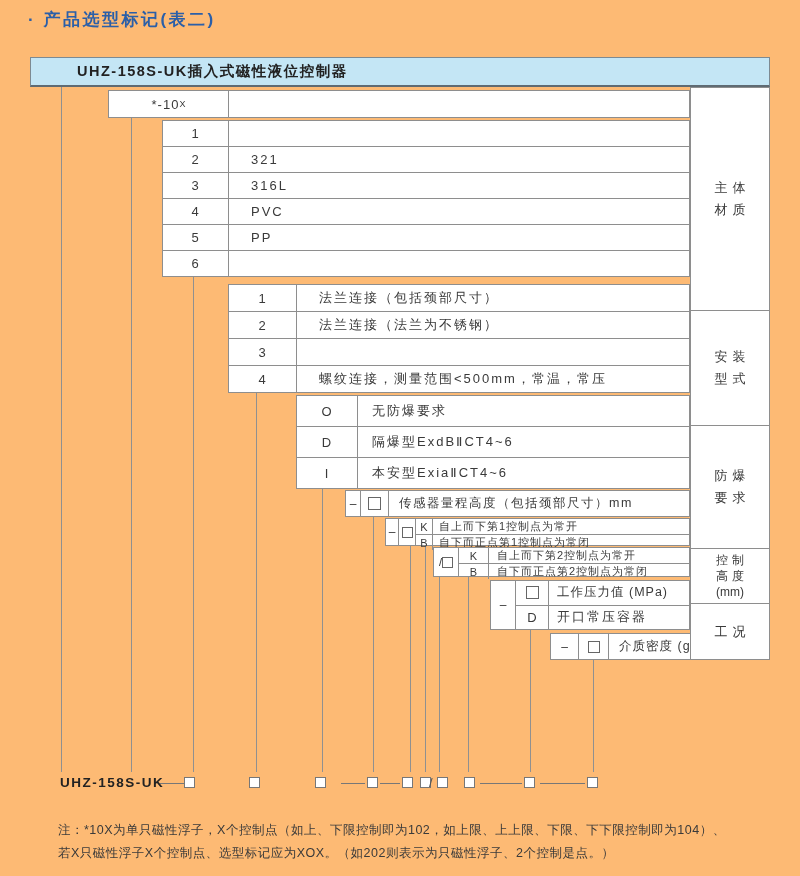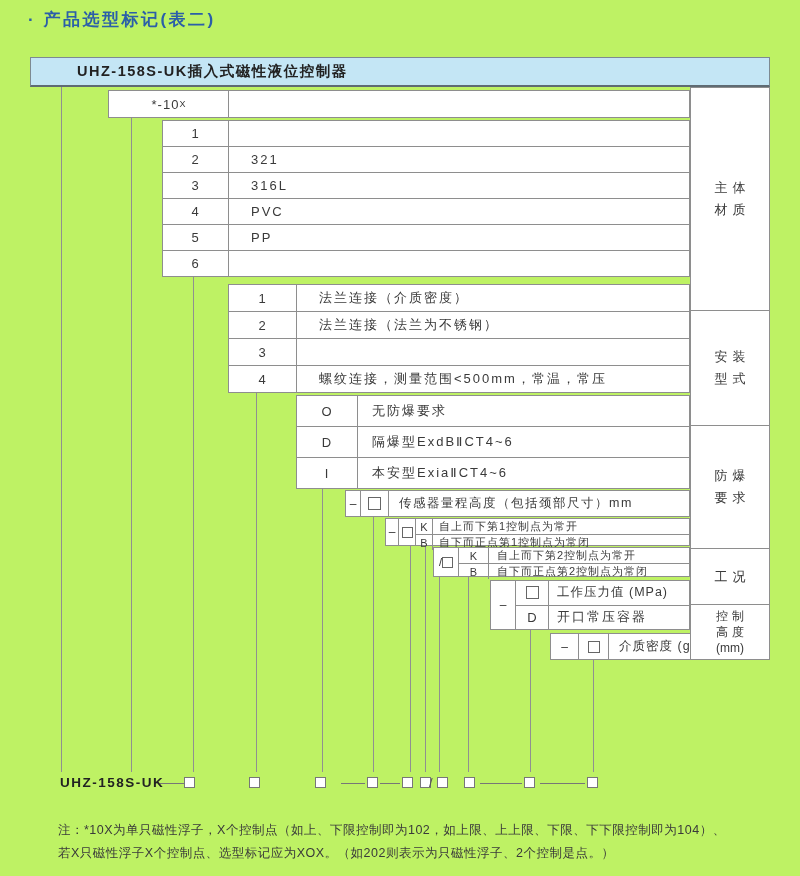--- a/index.html
+++ b/index.html
@@ -1,16 +1,16 @@
 <!DOCTYPE html>
 <html><head>
 <meta charset="utf-8">
 <style>
   html,body{margin:0;padding:0;background:#ffffff;}
-  .canvas{position:relative;width:800px;height:876px;background:#bef264;overflow:hidden;
+  .canvas{position:relative;width:800px;height:876px;background:#fdba74;overflow:hidden;
           font-family:"Liberation Sans","DejaVu Sans",sans-serif;color:#333;}
   .abs{position:absolute;box-sizing:border-box;}
   .title{position:absolute;left:28px;top:8px;font-size:17px;font-weight:bold;
          color:#2b5fa8;letter-spacing:2.5px;}
   .header-bar{position:absolute;left:30px;top:57px;width:740px;height:30px;
         background:#c4e6f5;border:1px solid #7d8a92;border-bottom:2px solid #5f6b73;
         box-sizing:border-box;display:flex;align-items:center;padding-left:46px;
         font-size:14.5px;font-weight:bold;letter-spacing:1.5px;color:#222;}
   .leg{position:absolute;width:1px;background:#909090;}
   .box{position:absolute;box-sizing:border-box;border:1px solid #8e8e8e;display:flex;background:#fff;}
@@ -96,21 +96,21 @@
       <div class="desc" style="padding-left:22px">PP</div>
     </div>
     <div class="row" style="height:27px">
       <div class="code" style="width:66px">6</div>
     </div>
   </div>
 
   <div class="stack" style="left:228px;top:284px;width:462px">
     <div class="row" style="height:28px">
       <div class="code" style="width:68px">1</div>
-      <div class="desc" style="padding-left:22px">法兰连接（介质密度）</div>
+      <div class="desc" style="padding-left:22px">法兰连接（包括颈部尺寸）</div>
     </div>
     <div class="row" style="height:28px">
       <div class="code" style="width:68px">2</div>
       <div class="desc" style="padding-left:22px">法兰连接（法兰为不锈钢）</div>
     </div>
     <div class="row" style="height:28px">
       <div class="code" style="width:68px">3</div>
     </div>
     <div class="row" style="height:28px">
       <div class="code" style="width:68px">4</div>
@@ -205,27 +205,27 @@
       <div class="gline">材质</div>
     </div>
     <div class="gcell" style="height:116px">
       <div class="gline">安装</div>
       <div class="gline">型式</div>
     </div>
     <div class="gcell" style="height:124px">
       <div class="gline">防爆</div>
       <div class="gline">要求</div>
     </div>
-    <div class="gcell" style="height:57px">
-      <div class="gline">工况</div>
-    </div>
     <div class="gcell" style="height:56px;font-size:12px">
       <div style="letter-spacing:4px;text-indent:4px;line-height:16px">控制</div>
       <div style="letter-spacing:4px;text-indent:4px;line-height:16px">高度</div>
       <div style="line-height:16px">(mm)</div>
+    </div>
+    <div class="gcell" style="height:57px">
+      <div class="gline">工况</div>
     </div>
   </div>
 
   <div class="model" style="left:60px;top:775px">UHZ-158S-UK</div>
   <div class="dash" style="left:160px;top:783px;width:24px"></div>
   <div class="fbox" style="left:184px;top:777px"></div>
   <div class="fbox" style="left:249px;top:777px"></div>
   <div class="fbox" style="left:315px;top:777px"></div>
   <div class="dash" style="left:341px;top:783px;width:24px"></div>
   <div class="fbox" style="left:367px;top:777px"></div>

